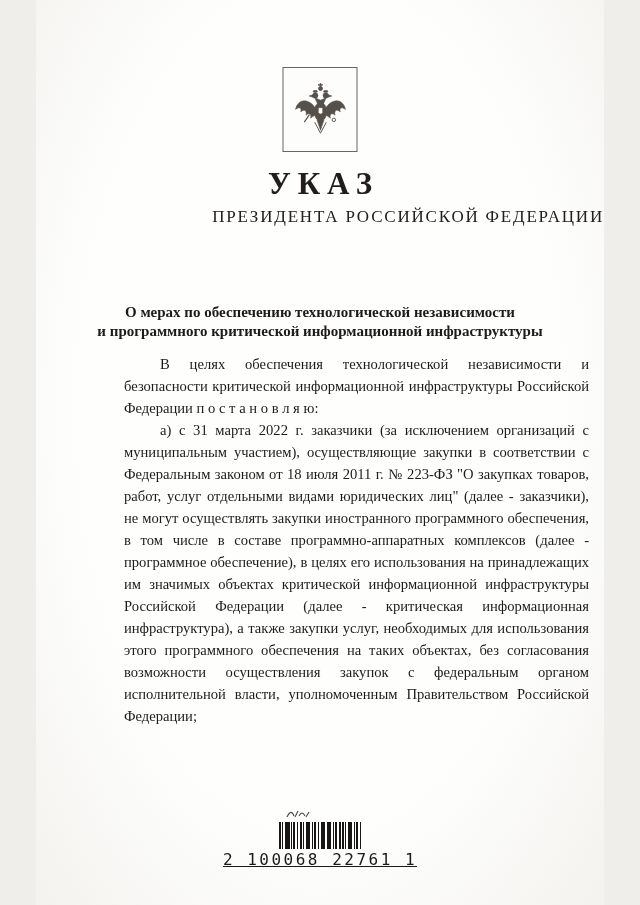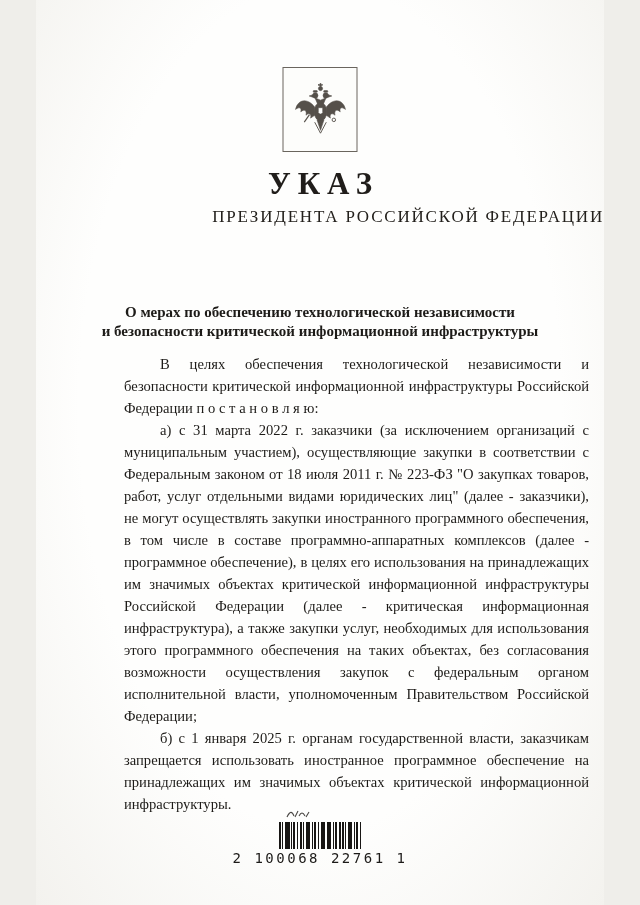--- a/index.html
+++ b/index.html
@@ -72,23 +72,24 @@
     width:82px; height:27px;
     margin:0 auto;
     background:
       repeating-linear-gradient(90deg,#181614 0 1px,transparent 1px 3px),
       repeating-linear-gradient(90deg,#181614 0 2px,transparent 2px 7px),
       repeating-linear-gradient(90deg,transparent 0 10px,#181614 10px 11px,transparent 11px 17px);
   }
   .barcode-number {
     margin-top:1px;
     font-family:"DejaVu Sans Mono",monospace;
-    font-size:14px;
+    font-size:16px;
     letter-spacing:2.5px;
     color:#1c1a18;
+    text-decoration:underline;
   }
 </style>
 </head>
 <body>
 
 <div class="page">
 
   <div class="emblem-box">
     <svg viewBox="0 0 100 100" width="58" height="66" aria-hidden="true">
       <g fill="#55504a" stroke="#55504a" stroke-width="1">
@@ -123,27 +124,26 @@
       </g>
     </svg>
   </div>
 
   <div class="doc-type">УКАЗ</div>
 
   <div class="issuer">ПРЕЗИДЕНТА РОССИЙСКОЙ ФЕДЕРАЦИИ</div>
 
   <div class="doc-title">
     <div>О мерах по обеспечению технологической независимости</div>
-    <div>и безопасности критической информационной инфраструктуры</div>
+    <div>и программного критической информационной инфраструктуры</div>
   </div>
 
   <div class="body-text">
     <p>В целях обеспечения технологической независимости и безопасности критической информационной инфраструктуры Российской Федерации п о с т а н о в л я ю:</p>
     <p>а) с 31 марта 2022 г. заказчики (за исключением организаций с муниципальным участием), осуществляющие закупки в соответствии с Федеральным законом от 18 июля 2011 г. № 223-ФЗ "О закупках товаров, работ, услуг отдельными видами юридических лиц" (далее - заказчики), не могут осуществлять закупки иностранного программного обеспечения, в том числе в составе программно-аппаратных комплексов (далее - программное обеспечение), в целях его использования на принадлежащих им значимых объектах критической информационной инфраструктуры Российской Федерации (далее - критическая информационная инфраструктура), а также закупки услуг, необходимых для использования этого программного обеспечения на таких объектах, без согласования возможности осуществления закупок с федеральным органом исполнительной власти, уполномоченным Правительством Российской Федерации;</p>
-    <p>б) с 1 января 2025 г. органам государственной власти, заказчикам запрещается использовать иностранное программное обеспечение на принадлежащих им значимых объектах критической информационной инфраструктуры.</p>
   </div>
 
   <div class="footer">
     <svg class="stamp" width="26" height="12" viewBox="0 0 26 12" aria-hidden="true">
       <path d="M2,9 C5,3 7,3 9,8 M10,9 L13,3 M14,8 C16,4 18,4 20,8 M21,9 L24,4" fill="none" stroke="#2a2724" stroke-width="1.1"></path>
     </svg>
     <div class="barcode"></div>
     <div class="barcode-number">2 100068 22761 1</div>
   </div>
 

